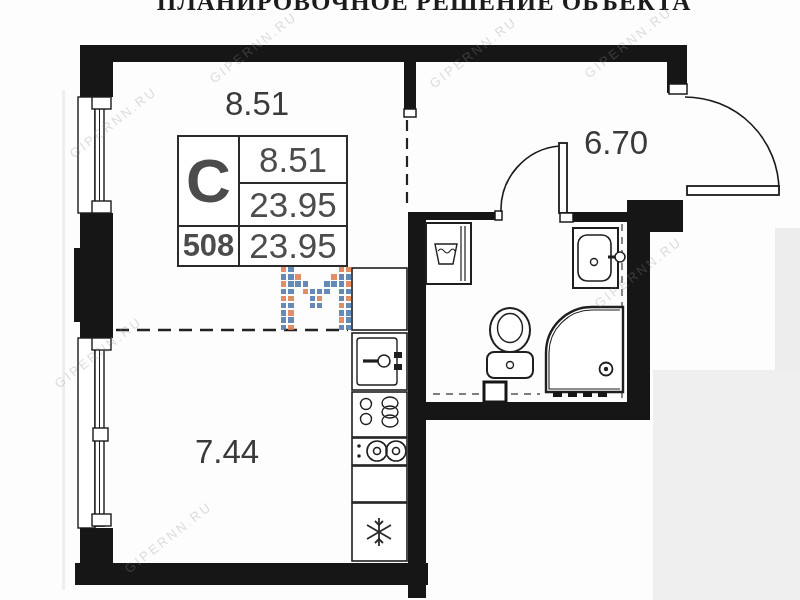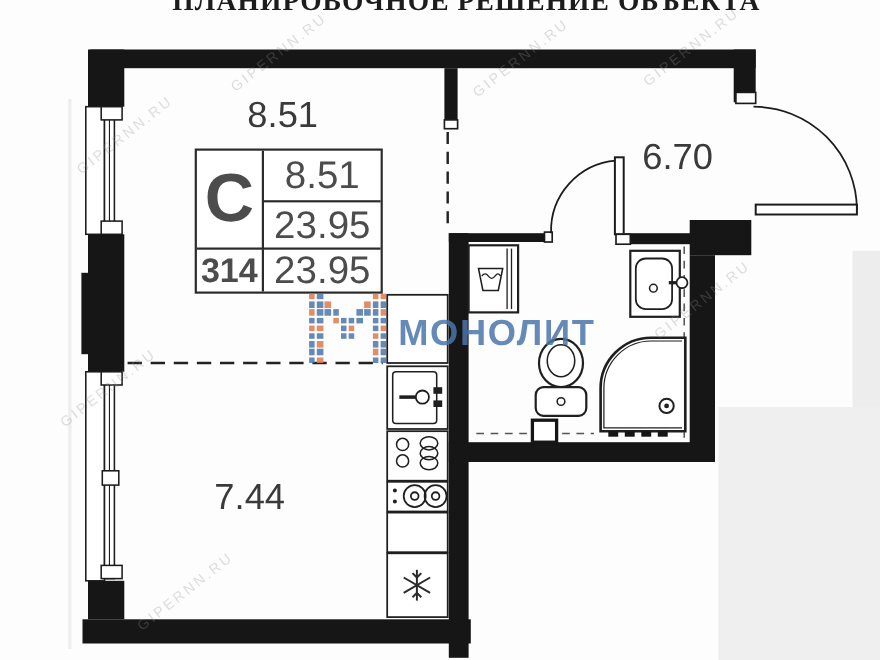--- a/index.html
+++ b/index.html
@@ -184,21 +184,21 @@
   </svg>
 
   <div class="lbl" style="left:257px;top:104px;">8.51</div>
   <div class="lbl" style="left:616px;top:143px;">6.70</div>
   <div class="lbl" style="left:227px;top:452px;">7.44</div>
 
   <div id="spec-table">
     <div class="cell" id="cell-type">С</div>
     <div class="cell" id="cell-a1">8.51</div>
     <div class="cell" id="cell-a2">23.95</div>
-    <div class="cell" id="cell-unit">314</div>
+    <div class="cell" id="cell-unit">508</div>
     <div class="cell" id="cell-a3">23.95</div>
   </div>
 
   <div id="brand-wm">
     <div id="brand-logo-mosaic">
         <div class="mcell" style="left: 0px; top: 0px; background: rgb(221, 123, 77);"></div>
         <div class="mcell" style="left: 7.2px; top: 0px; background: rgb(75, 118, 171);"></div>
         <div class="mcell" style="left: 57.6px; top: 0px; background: rgb(221, 123, 77);"></div>
         <div class="mcell" style="left: 64.8px; top: 0px; background: rgb(221, 123, 77);"></div>
         <div class="mcell" style="left: 0px; top: 7.2px; background: rgb(75, 118, 171);"></div>
@@ -241,21 +241,20 @@
         <div class="mcell" style="left: 64.8px; top: 43.2px; background: rgb(75, 118, 171);"></div>
         <div class="mcell" style="left: 0px; top: 50.4px; background: rgb(75, 118, 171);"></div>
         <div class="mcell" style="left: 7.2px; top: 50.4px; background: rgb(75, 118, 171);"></div>
         <div class="mcell" style="left: 57.6px; top: 50.4px; background: rgb(221, 123, 77);"></div>
         <div class="mcell" style="left: 64.8px; top: 50.4px; background: rgb(75, 118, 171);"></div>
         <div class="mcell" style="left: 0px; top: 57.6px; background: rgb(75, 118, 171);"></div>
         <div class="mcell" style="left: 7.2px; top: 57.6px; background: rgb(221, 123, 77);"></div>
         <div class="mcell" style="left: 57.6px; top: 57.6px; background: rgb(75, 118, 171);"></div>
         <div class="mcell" style="left: 64.8px; top: 57.6px; background: rgb(75, 118, 171);"></div>
       </div>
-    <div id="brand-text">МОНОЛИТ</div>
   </div>
 
   <div class="site-wm" style="left:60px;top:115px;">GIPERNN.RU</div>
   <div class="site-wm" style="left:200px;top:40px;">GIPERNN.RU</div>
   <div class="site-wm" style="left:420px;top:45px;">GIPERNN.RU</div>
   <div class="site-wm" style="left:575px;top:35px;">GIPERNN.RU</div>
   <div class="site-wm" style="left:585px;top:265px;">GIPERNN.RU</div>
   <div class="site-wm" style="left:45px;top:345px;">GIPERNN.RU</div>
   <div class="site-wm" style="left:115px;top:530px;">GIPERNN.RU</div>
 

